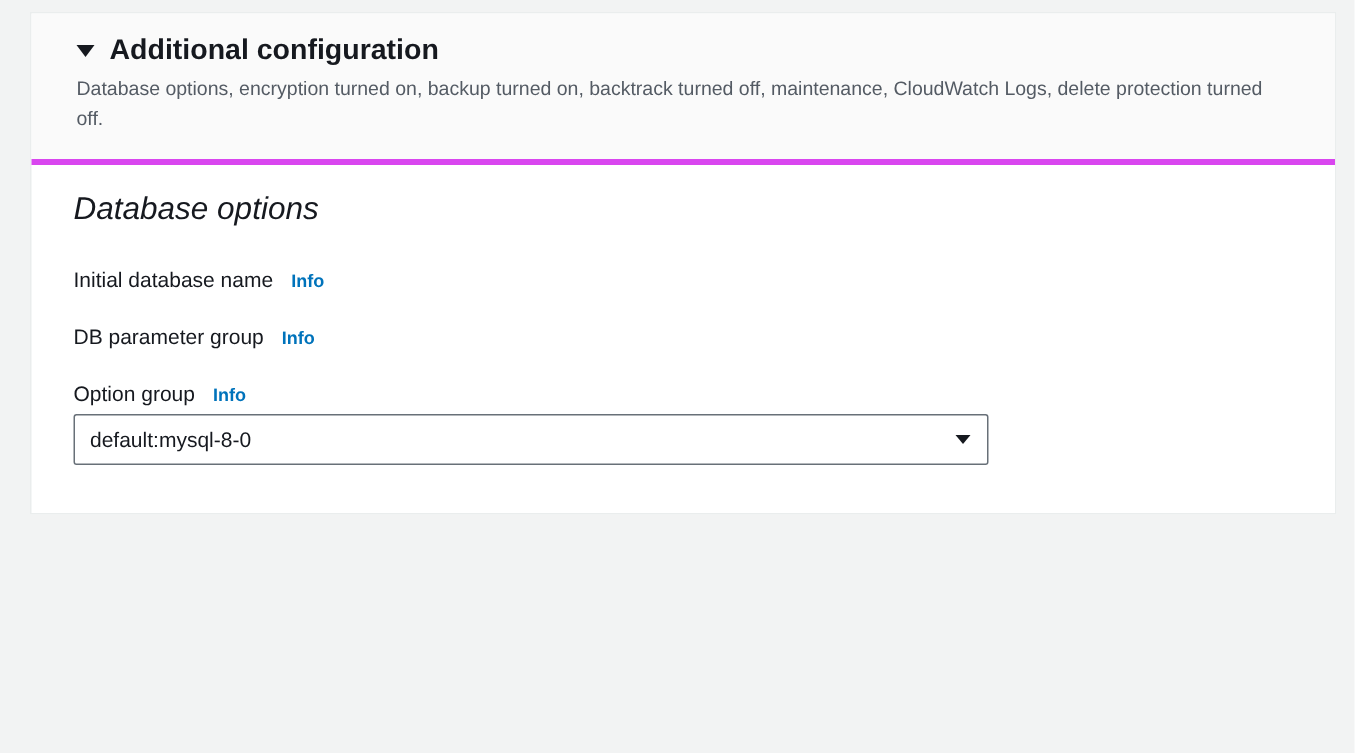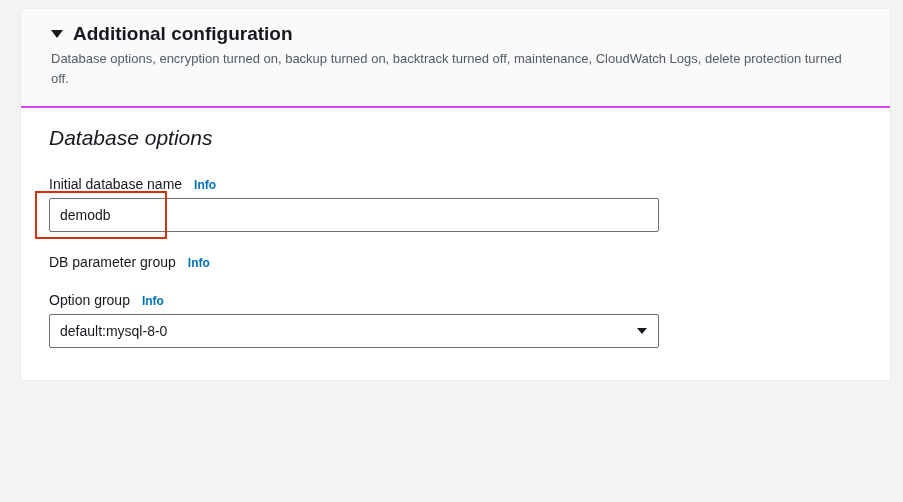--- a/index.html
+++ b/index.html
@@ -11,21 +11,21 @@
       overflow: hidden;
       color: #16191f;
     }
     .panel {
       background: #ffffff;
       border: 1px solid #eaeded;
       margin: 8px 12px 0 20px;
     }
     .section-header {
       padding: 14px 22px 18px 30px;
-      border-bottom: 2px solid #d946ef;
+      border-bottom: 4px solid #d946ef;
       background: #fafafa;
     }
     .toggle-row {
       display: flex;
       align-items: center;
       gap: 10px;
       cursor: pointer;
     }
     .caret {
       width: 0; height: 0;
@@ -146,24 +146,20 @@
   </div>
 
   <div class="section-body">
     <div class="h2">Database options</div>
 
     <div class="field">
       <div class="field-label-row">
         <span class="field-label">Initial database name</span>
         <span class="info-link">Info</span>
       </div>
-      <div class="highlight-wrap">
-        <input type="text" class="text-input" value="demodb" style="">
-        <div class="red-box"></div>
-      </div>
     </div>
 
     <div class="field">
       <div class="field-label-row">
         <span class="field-label">DB parameter group</span>
         <span class="info-link">Info</span>
       </div>
     </div>
 
     <div class="field">

